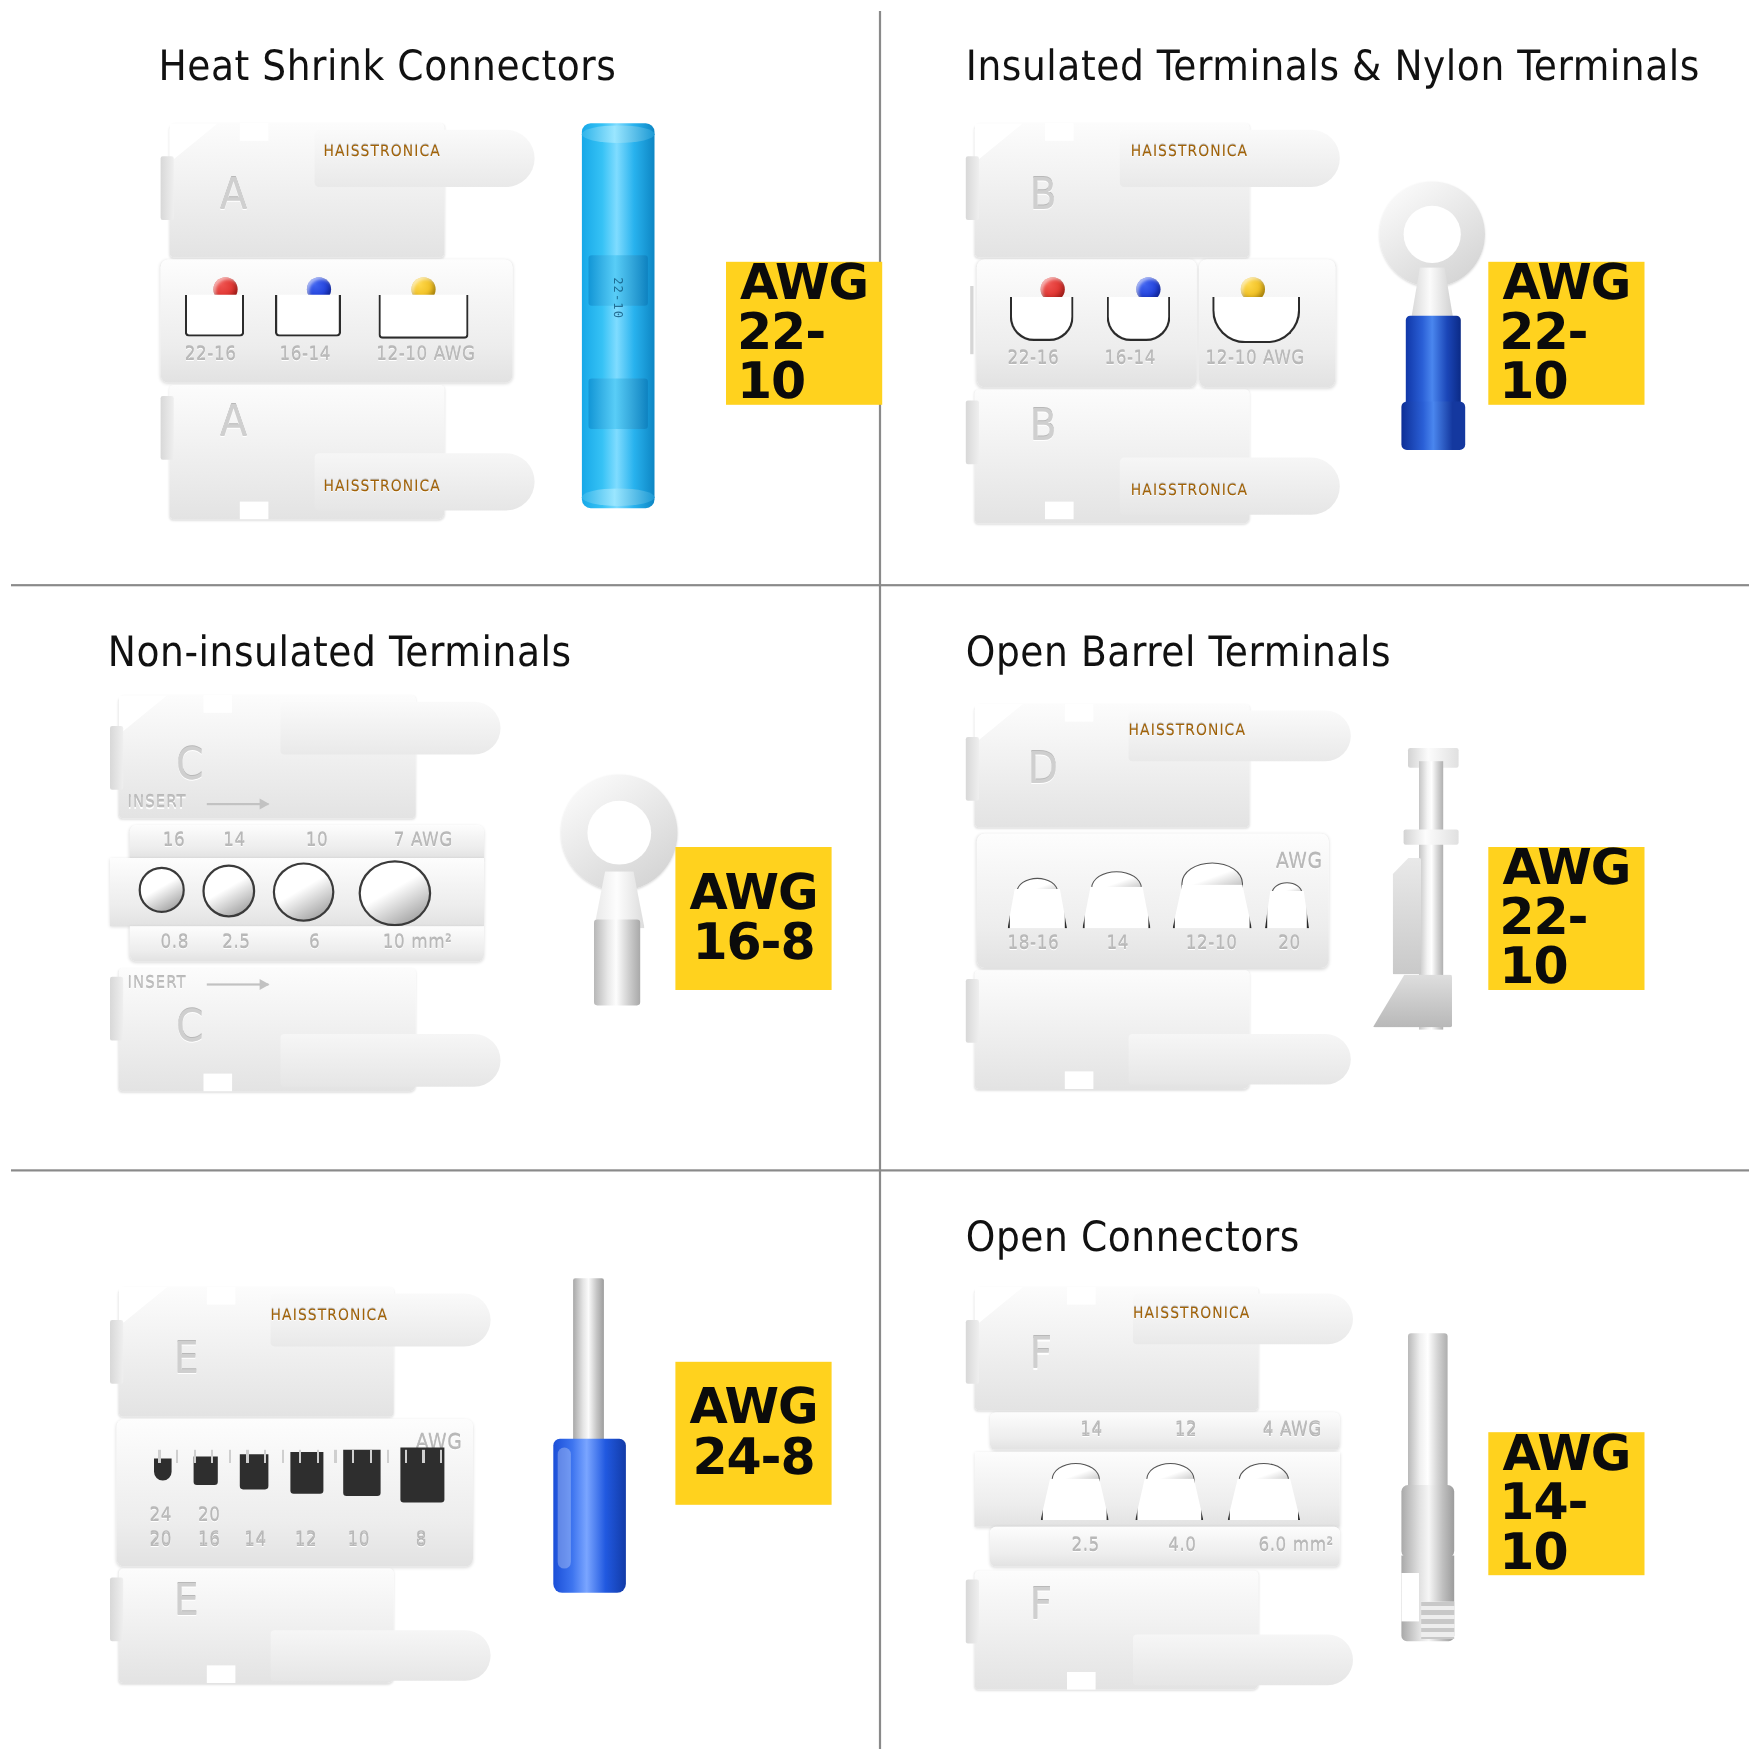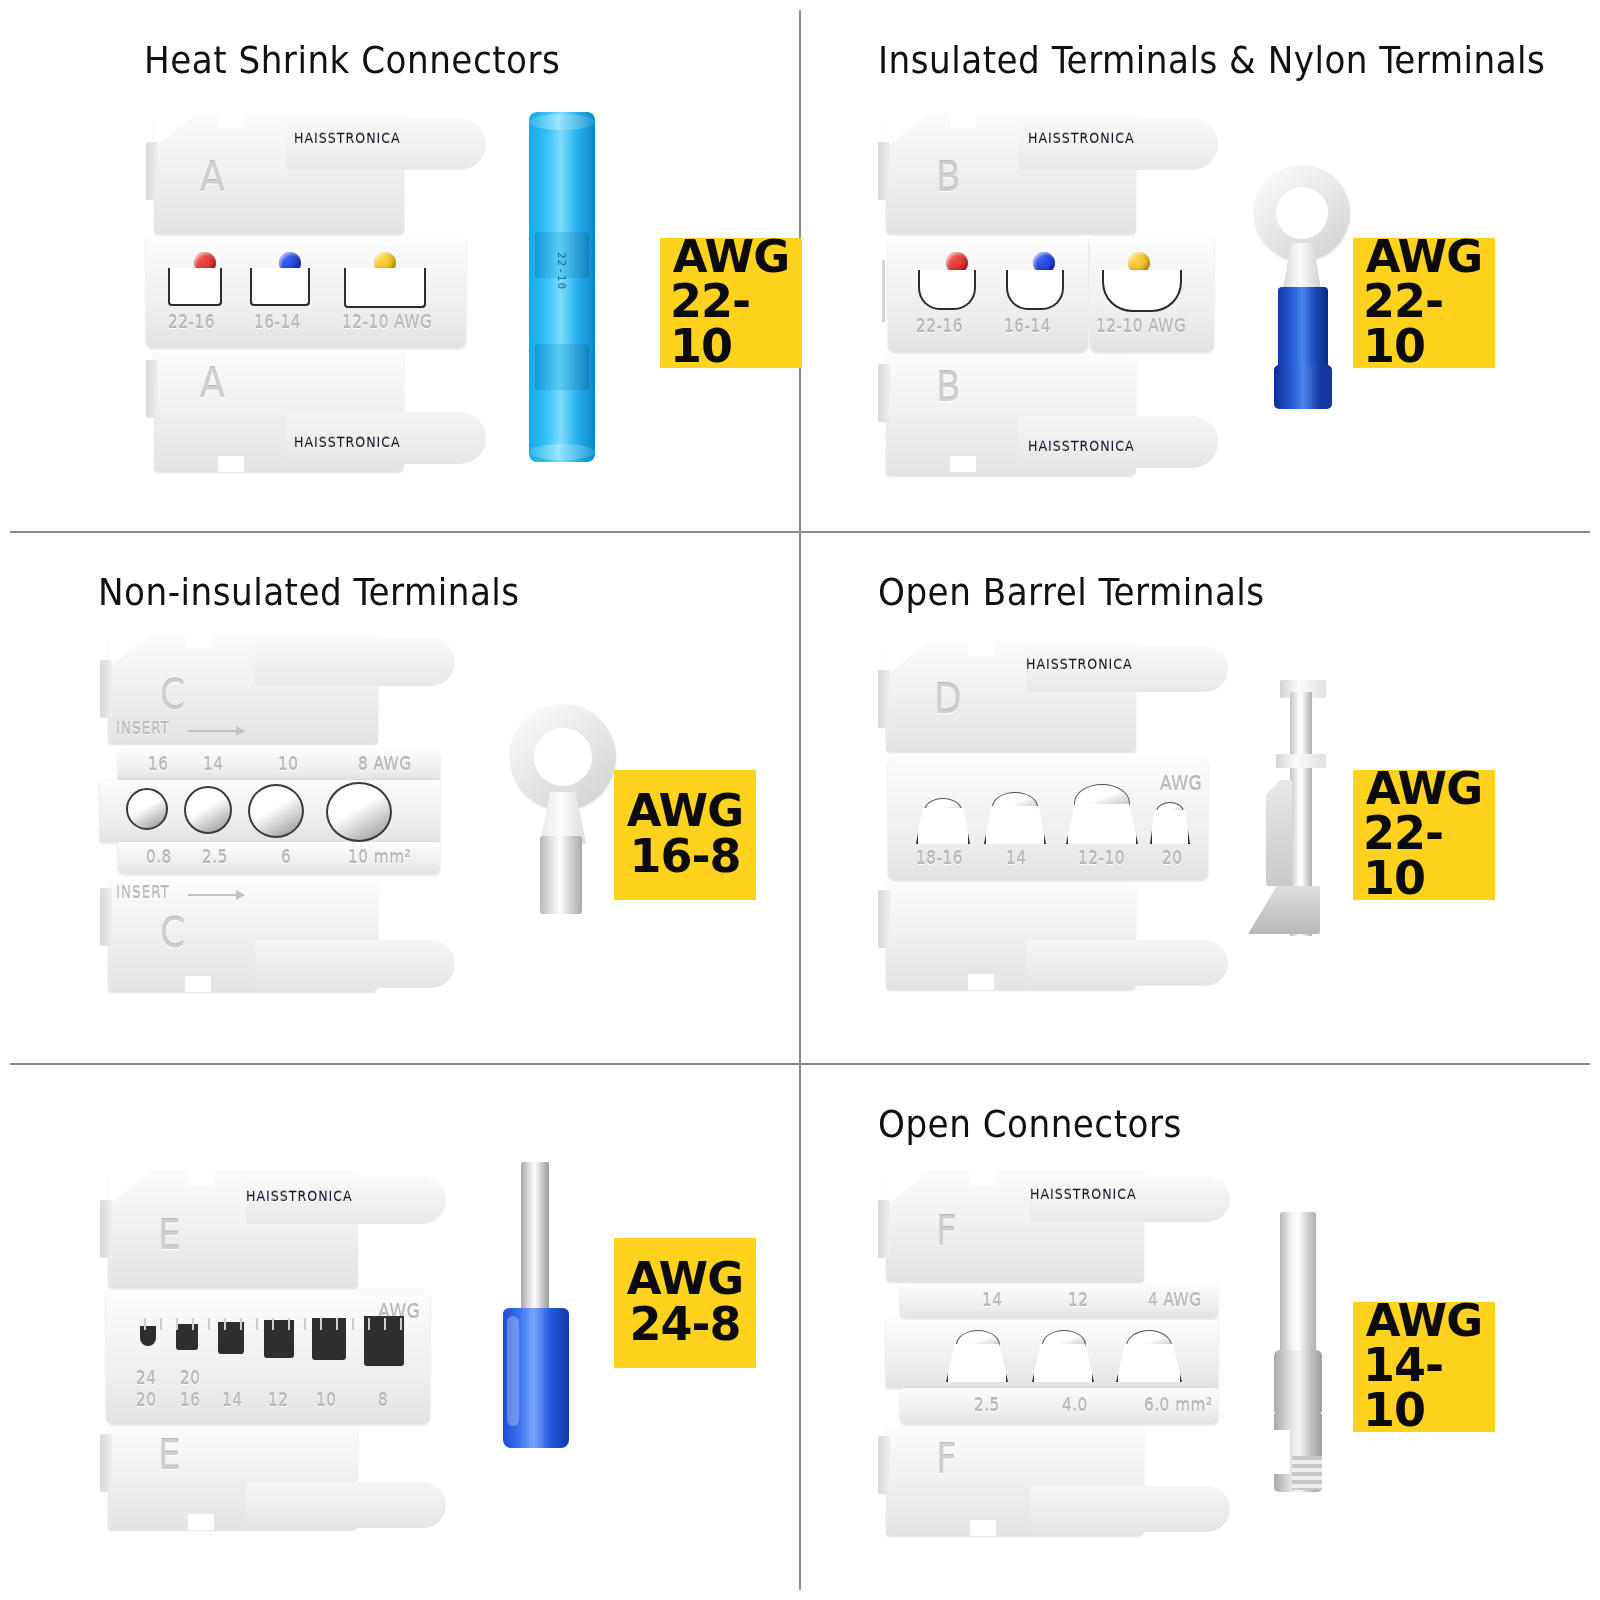--- a/index.html
+++ b/index.html
@@ -86,21 +86,21 @@
     box-shadow:0 1px 3px rgba(0,0,0,.14);
   }
 
   
   .eng{
     position:absolute;color:#c9c9c9;
     text-shadow:0 1px 0 #ffffff, 0 -1px 0 #b9b9b9;
     font-family:"DejaVu Sans Condensed","Liberation Sans",sans-serif;
     font-weight:400;user-select:none;white-space:nowrap;
   }
-  .eng.brand{font-size:14px;letter-spacing:1px;color:#0f172a;}
+  .eng.brand{font-size:14px;letter-spacing:1px;color:#a16207;}
   .eng.big{font-size:40px;color:#cfcfcf;}
   .eng.sz{font-size:17px;color:#b8b8b8;letter-spacing:.5px;}
   .eng.ins{font-size:15px;color:#bdbdbd;letter-spacing:1px;}
 
   .dot{position:absolute;width:22px;height:22px;border-radius:50%;
        box-shadow:inset -2px -3px 4px rgba(0,0,0,.28), inset 2px 2px 3px rgba(255,255,255,.6);}
   .dot.red{background:radial-gradient(circle at 34% 30%,#ef5350,#d01a14);}
   .dot.blue{background:radial-gradient(circle at 34% 30%,#3f63f0,#0a25c8);}
   .dot.yel{background:radial-gradient(circle at 34% 30%,#ffd84a,#e0a800);}
 
@@ -285,21 +285,21 @@
       <div class="bevel"></div>
       <div class="leftlug" style="top:28px;"></div>
       <div class="eng big" style="left:60px;top:40px;">C</div>
       <div class="eng ins" style="left:16px;top:88px;">INSERT</div>
       <div class="arrow" style="left:88px;top:98px;width:56px;"></div>
 
       <div class="block" style="left:18px;top:118px;width:322px;height:30px;border-radius:6px 6px 0 0;">
         <div class="eng sz" style="left:30px;top:4px;">16</div>
         <div class="eng sz" style="left:85px;top:4px;">14</div>
         <div class="eng sz" style="left:160px;top:4px;">10</div>
-        <div class="eng sz" style="left:240px;top:4px;">8 AWG</div>
+        <div class="eng sz" style="left:240px;top:4px;">7 AWG</div>
       </div>
 
       <div class="block" style="left:0;top:148px;width:340px;height:62px;border-radius:0;">
         <div class="cav round" style="left:26px;top:8px;width:42px;height:42px;"></div>
         <div class="cav round" style="left:84px;top:6px;width:48px;height:48px;"></div>
         <div class="cav round" style="left:148px;top:4px;width:56px;height:54px;"></div>
         <div class="cav round" style="left:226px;top:2px;width:66px;height:60px;"></div>
       </div>
 
       <div class="block" style="left:18px;top:210px;width:322px;height:32px;border-radius:0 0 6px 6px;">

